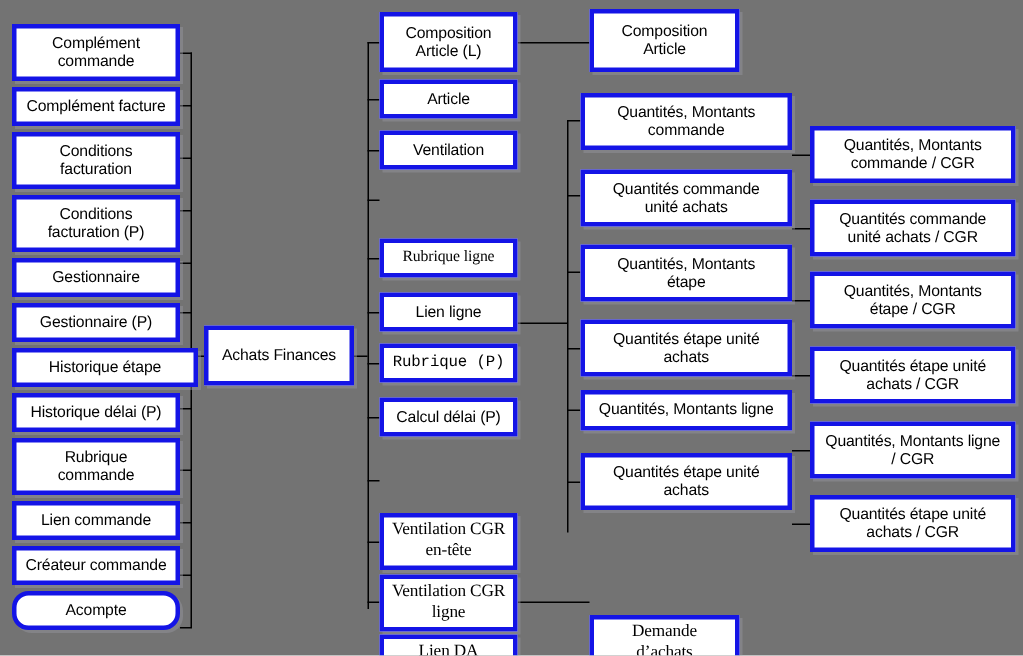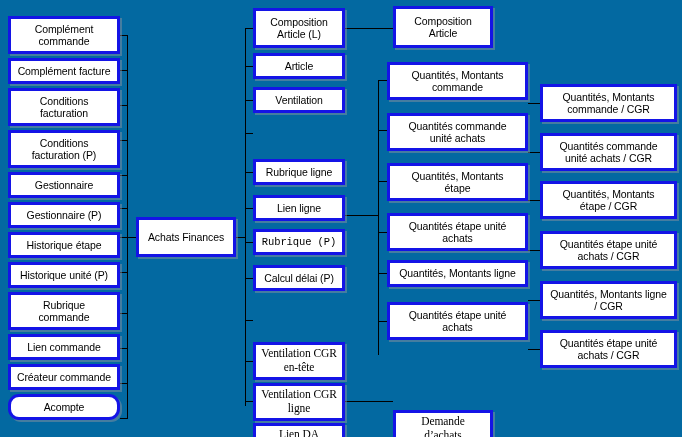--- a/index.html
+++ b/index.html
@@ -4,21 +4,21 @@
 <style>
   html, body {
     margin: 0;
     padding: 0;
     background: #ffffff;
   }
   #canvas {
     position: relative;
     width: 682px;
     height: 437px;
-    background: #0369a1;
+    background: #737373;
     overflow: hidden;
     font-family: "Liberation Sans", sans-serif;
   }
   .node {
     position: absolute;
     box-sizing: border-box;
     border: 3px solid #1414e6;
     background: #ffffff;
     color: #000000;
     display: flex;
@@ -115,25 +115,25 @@
   <div class="node" style="left:8px; top:130px; width:112px; height:38px;">
     <span class="txt">Conditions
 facturation (P)</span>
   </div>
   <div class="node" style="left:8px; top:172px; width:112px; height:26px;">
     <span class="txt">Gestionnaire</span>
   </div>
   <div class="node" style="left:8px; top:202px; width:112px; height:26px;">
     <span class="txt">Gestionnaire (P)</span>
   </div>
-  <div class="node" style="left:8px; top:232px; width:112px; height:26px;text-align:center;">
+  <div class="node" style="left:8px; top:232px; width:124px; height:26px;text-align:center;">
     <span class="txt">Historique étape</span>
   </div>
   <div class="node" style="left:8px; top:262px; width:112px; height:26px;">
-    <span class="txt">Historique unité (P)</span>
+    <span class="txt">Historique délai (P)</span>
   </div>
   <div class="node" style="left:8px; top:292px; width:112px; height:38px;">
     <span class="txt">Rubrique
 commande</span>
   </div>
   <div class="node" style="left:8px; top:334px; width:112px; height:26px;">
     <span class="txt">Lien commande</span>
   </div>
   <div class="node" style="left:8px; top:364px; width:112px; height:26px;">
     <span class="txt">Créateur commande</span>
@@ -149,21 +149,21 @@
   <div class="node" style="left:253px; top:8px; width:92px; height:40px;">
     <span class="txt">Composition
 Article (L)</span>
   </div>
   <div class="node" style="left:253px; top:53px; width:92px; height:26px;">
     <span class="txt">Article</span>
   </div>
   <div class="node" style="left:253px; top:87px; width:92px; height:26px;">
     <span class="txt">Ventilation</span>
   </div>
-  <div class="node" style="left:253px; top:159px; width:92px; height:26px;">
+  <div class="node" style="left:253px; top:159px; width:92px; height:26px;font-family:Liberation Serif, serif;">
     <span class="txt">Rubrique ligne</span>
   </div>
   <div class="node" style="left:253px; top:195px; width:92px; height:26px;">
     <span class="txt">Lien ligne</span>
   </div>
   <div class="node" style="left:253px; top:229px; width:92px; height:26px;font-family:Liberation Mono, monospace;">
     <span class="txt">Rubrique (P)</span>
   </div>
   <div class="node" style="left:253px; top:265px; width:92px; height:26px;">
     <span class="txt">Calcul délai (P)</span>

